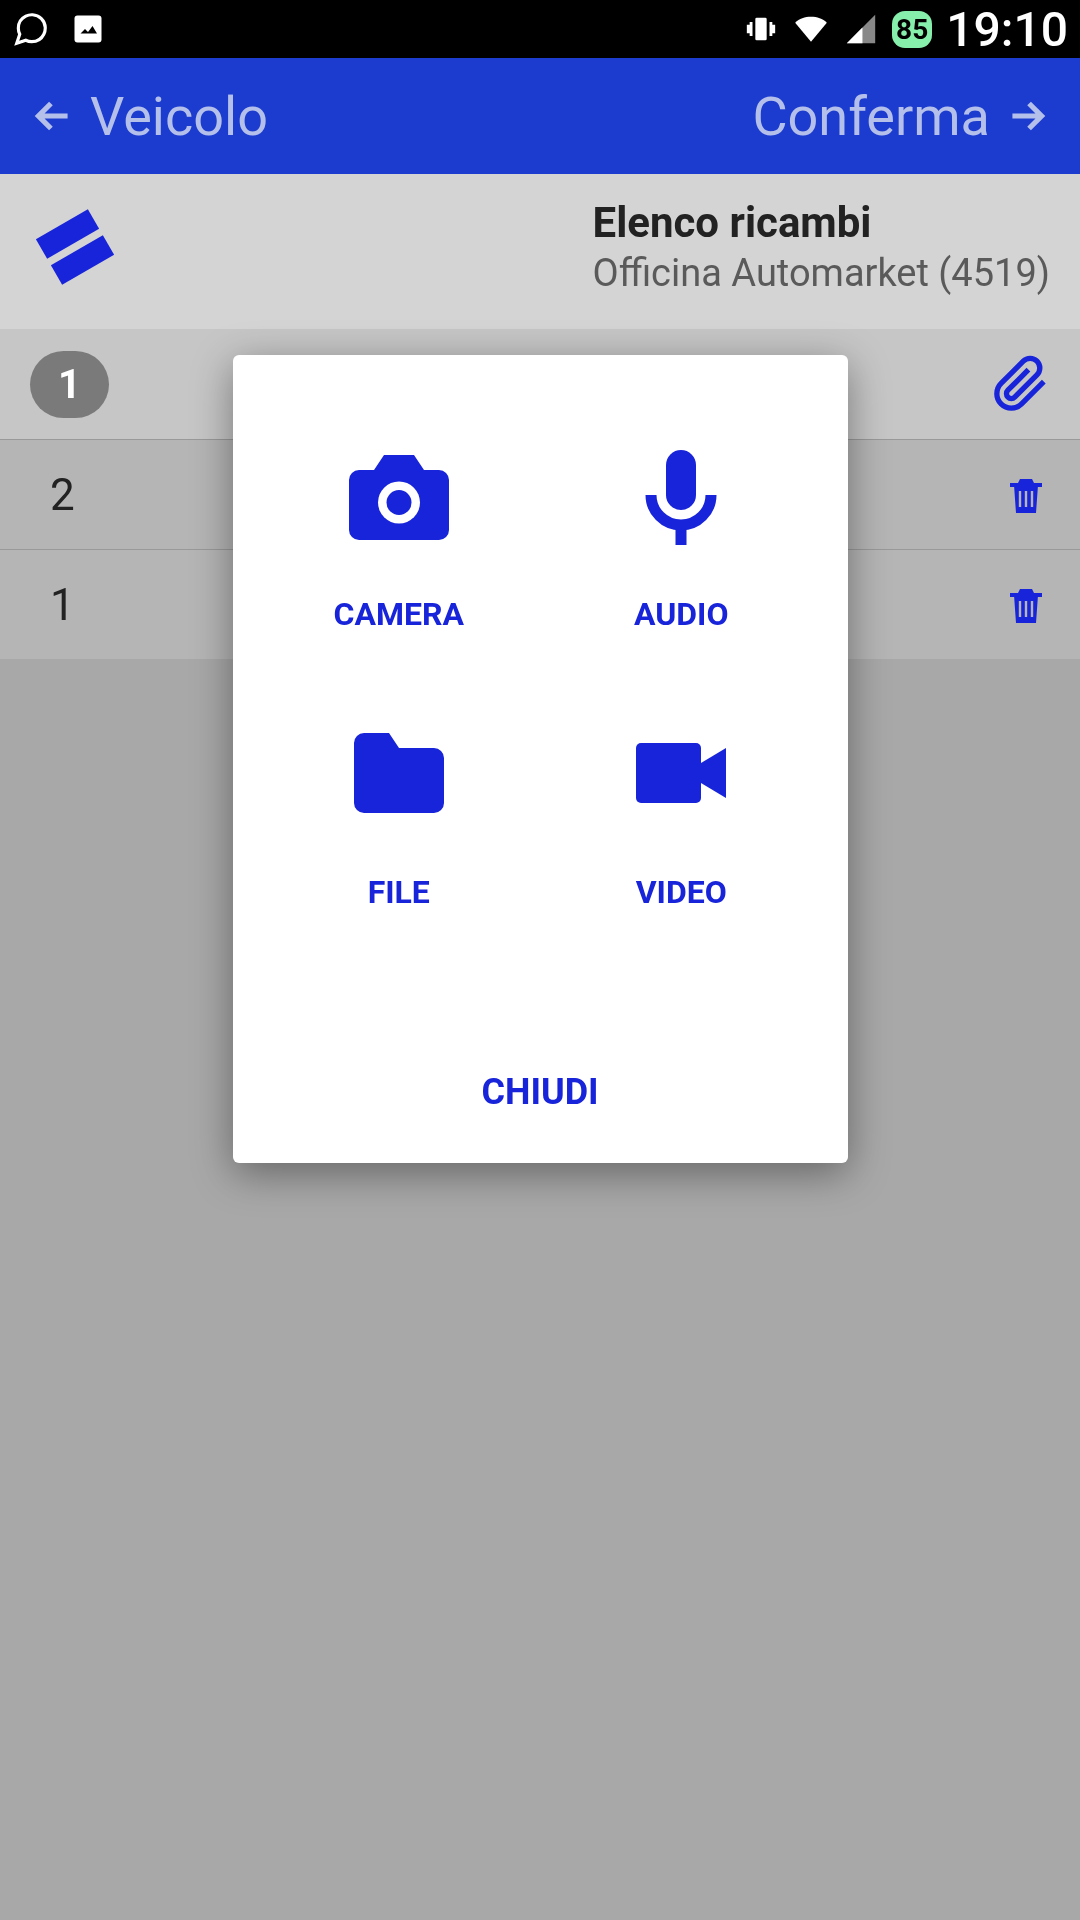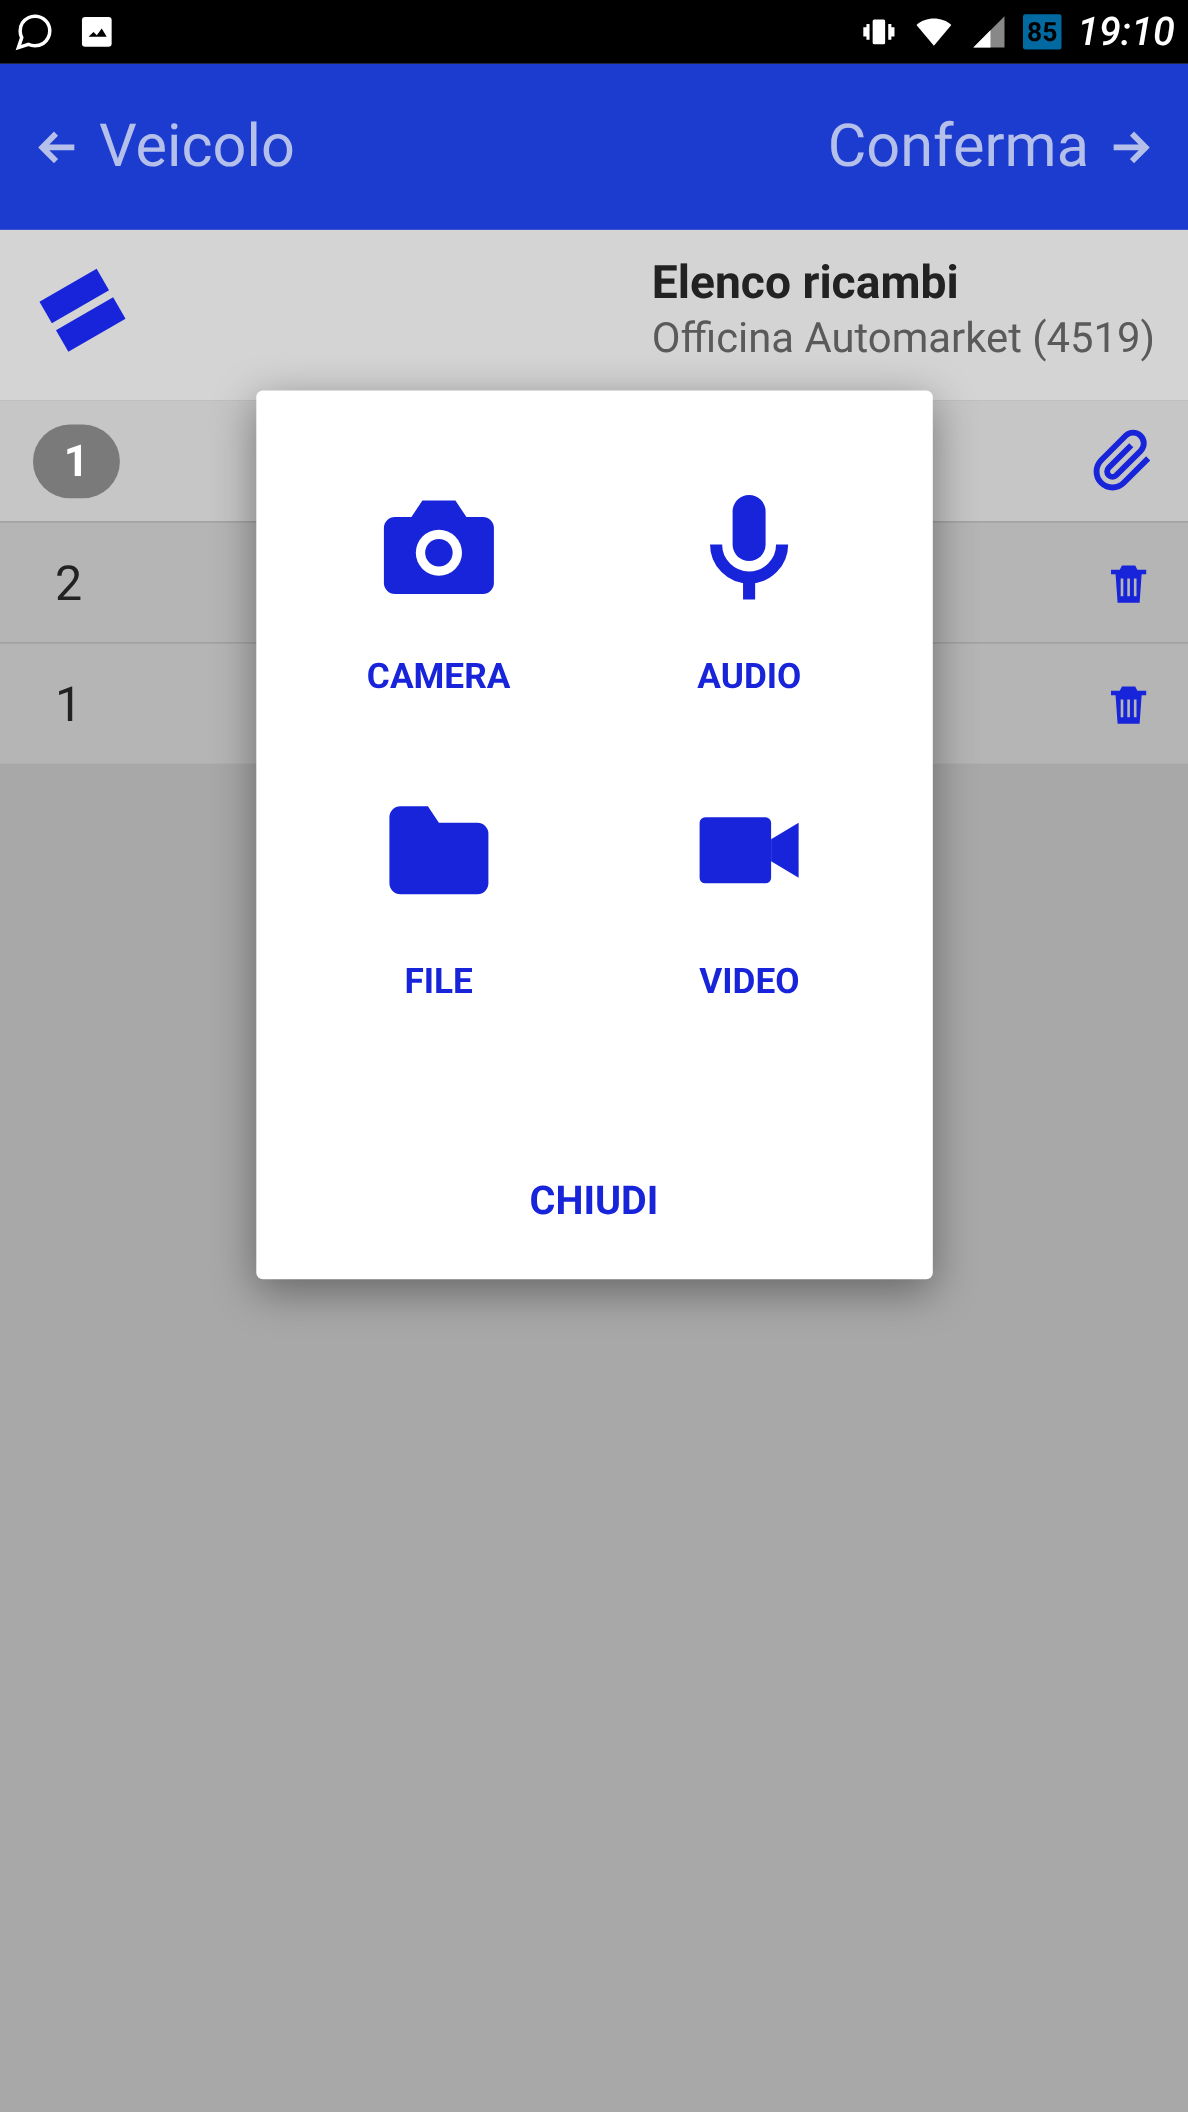--- a/index.html
+++ b/index.html
@@ -15,32 +15,32 @@
       background: #000;
       height: 58px;
       display: flex;
       align-items: center;
       justify-content: space-between;
       padding: 0 12px;
       color: #fff;
     }
     .status-left { display: flex; gap: 20px; align-items: center; }
     .status-right { display: flex; gap: 14px; align-items: center; }
-    .status-time { font-size: 36px; font-weight: 500; font-style: italic; }
+    .status-time { font-size: 48px; font-weight: 500; }
     .status-battery {
-      background: #0369a1;
+      background: #86efac;
       color: #000;
-      font-size: 24px;
+      font-size: 28px;
       font-weight: bold;
       padding: 2px 4px;
-      border-radius: 2px;
+      border-radius: 13px;
     }
     .app-bar {
       background: #1c3cd0;
-      height: 151px;
+      height: 116px;
       display: flex;
       align-items: center;
       justify-content: space-between;
       padding: 0 28px;
     }
     .app-bar-left, .app-bar-right {
       display: flex;
       align-items: center;
       gap: 12px;
       color: #b5c0ea;

